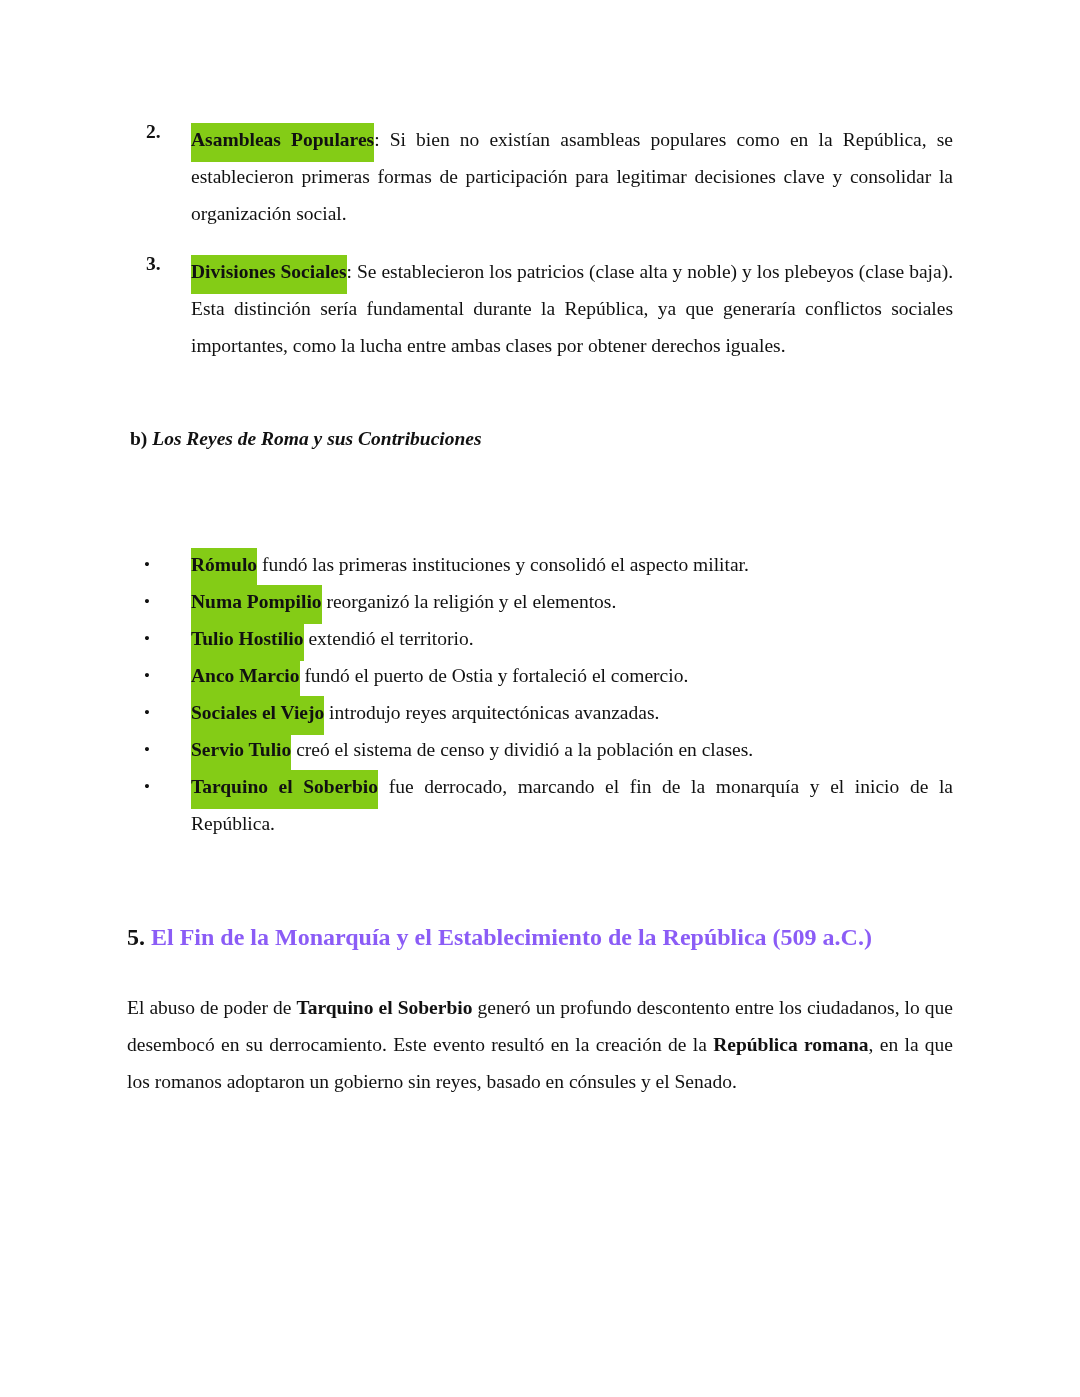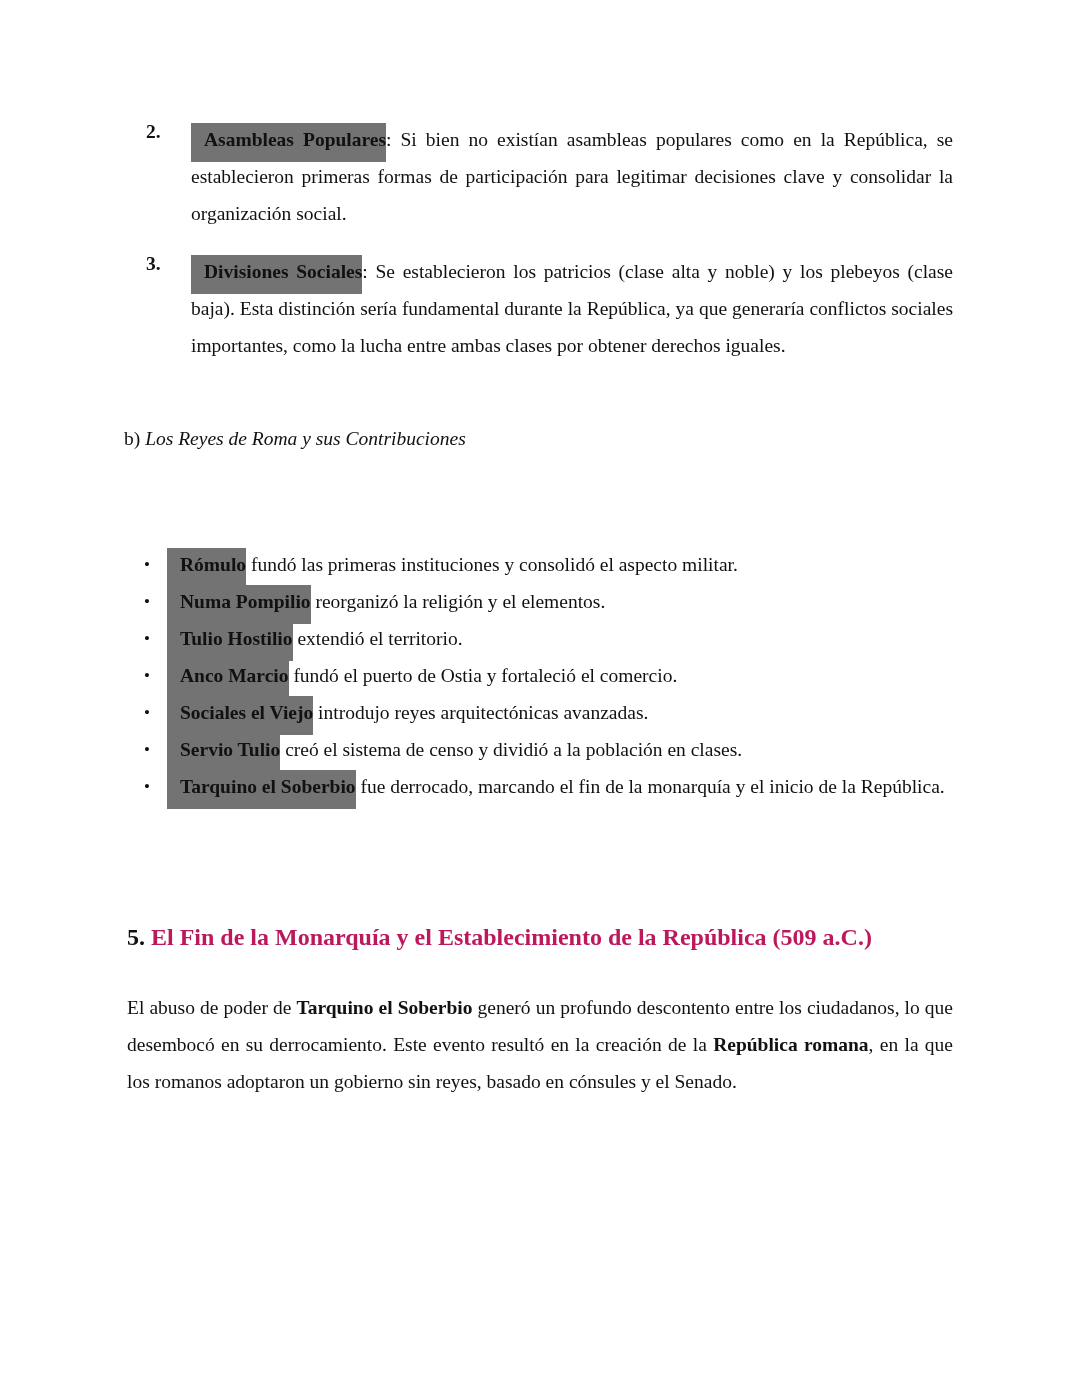--- a/index.html
+++ b/index.html
@@ -3,40 +3,40 @@
 <meta charset="utf-8">
 <style>
   html, body { margin: 0; padding: 0; background: #ffffff; }
   body {
     width: 1080px; height: 1397px; position: relative; overflow: hidden;
     font-family: "Liberation Serif", "DejaVu Serif", serif;
     color: #111111;
     font-size: 19.5px;
   }
   .page { position: absolute; left: 0; top: 0; width: 1080px; height: 1397px; }
-  .hl { background: #737373; font-weight: bold; padding: 6px 0 12px 13px; }
+  .hl { background: #84cc16; font-weight: bold; padding: 6px 0 12px 0; }
   .b { font-weight: bold; }
 
   .num-item { position: absolute; left: 127px; width: 826px; }
   .num-item .num { position: absolute; left: 19px; top: 0; font-weight: bold; }
   .num-item .txt { margin-left: 64px; text-align: justify; line-height: 37px; }
 
-  .subhead { position: absolute; left: 124px; top: 428px; font-weight: normal; }
+  .subhead { position: absolute; left: 130px; top: 428px; font-weight: bold; }
   .subhead i { font-style: italic; }
 
   .intro { position: absolute; left: 127px; top: 493px; }
 
   .bullets { position: absolute; left: 127px; top: 546px; width: 826px; margin: 0; padding: 0; list-style: none; }
   .bullets li { position: relative; line-height: 37px; }
   .bullets .dot { position: absolute; left: 17px; top: 0; font-size: 17px; }
-  .bullets .txt { margin-left: 40px; display: block; text-align: justify; }
+  .bullets .txt { margin-left: 64px; display: block; text-align: justify; }
 
   .section-title { position: absolute; left: 127px; top: 924px; font-size: 24px; font-weight: bold; }
   .section-title .sn { color: #111111; }
-  .section-title .st { color: #be185d; }
+  .section-title .st { color: #8b5cf6; }
 
   .para { position: absolute; left: 127px; top: 989px; width: 826px; text-align: justify; line-height: 37px; font-family: Liberation Serif, serif; }
 </style>
 </head>
 <body>
 
 <div class="page">
 
   <div class="num-item" style="top:121px;">
     <span class="num">2.</span>

